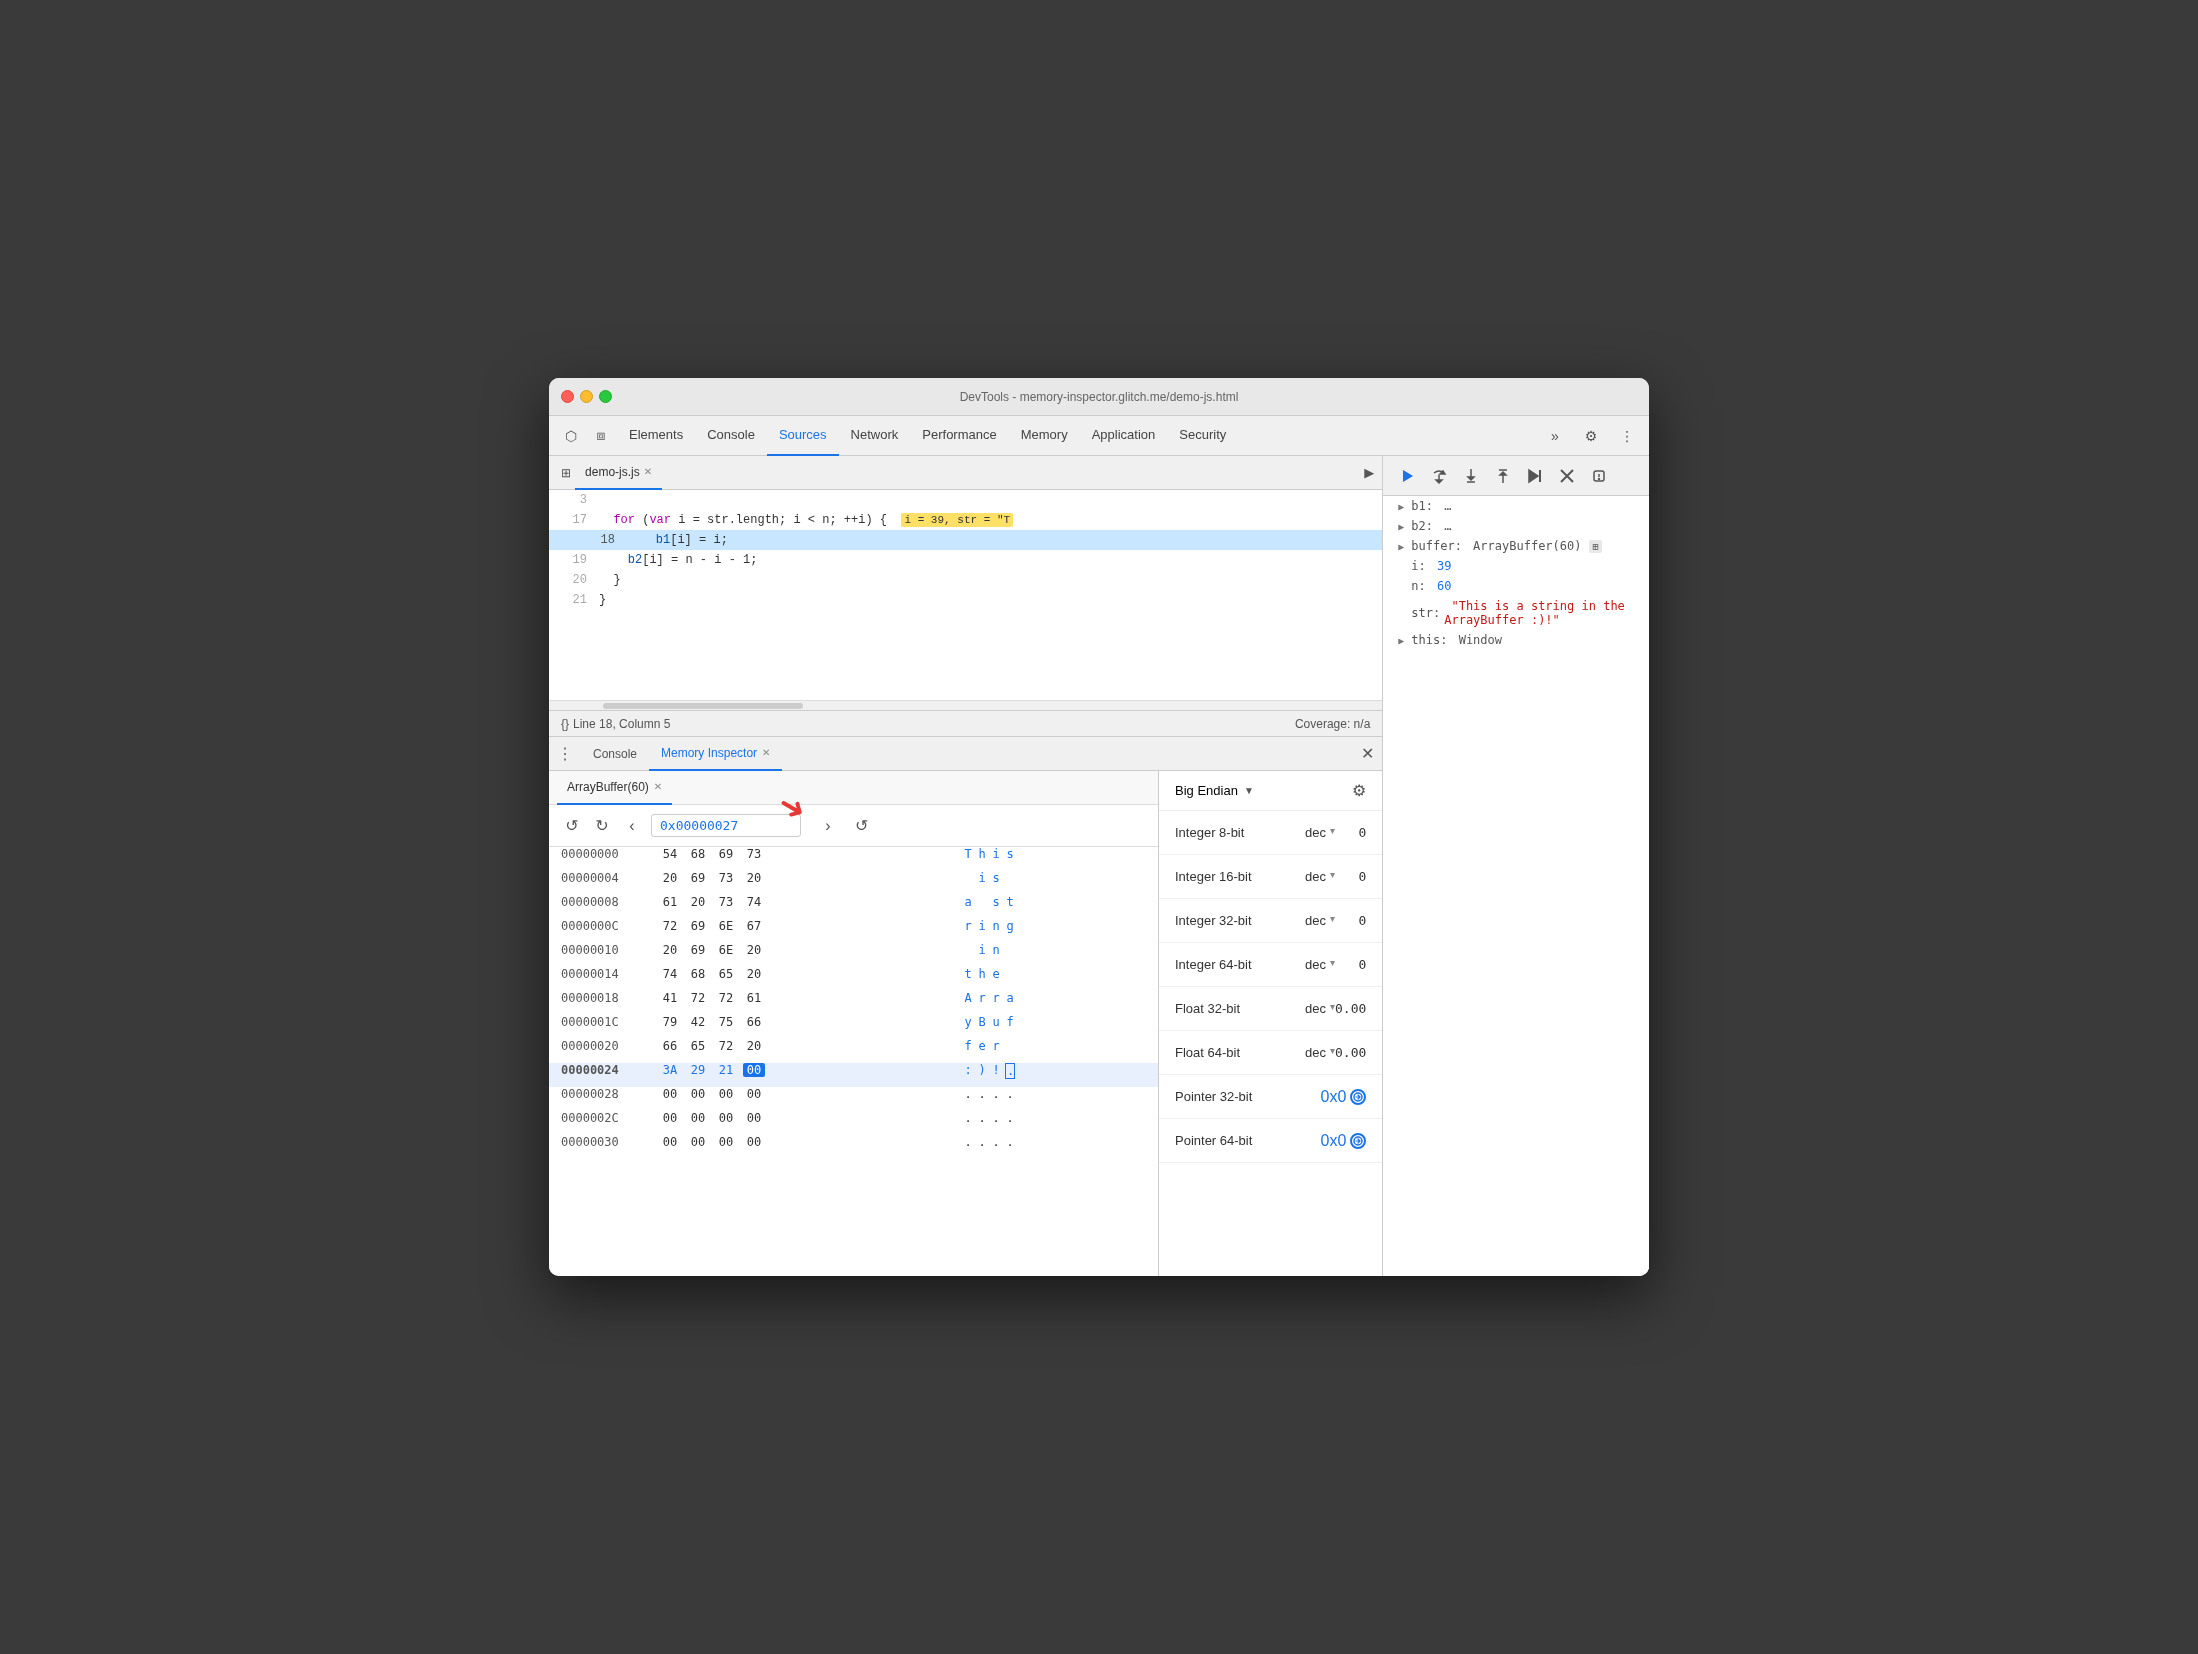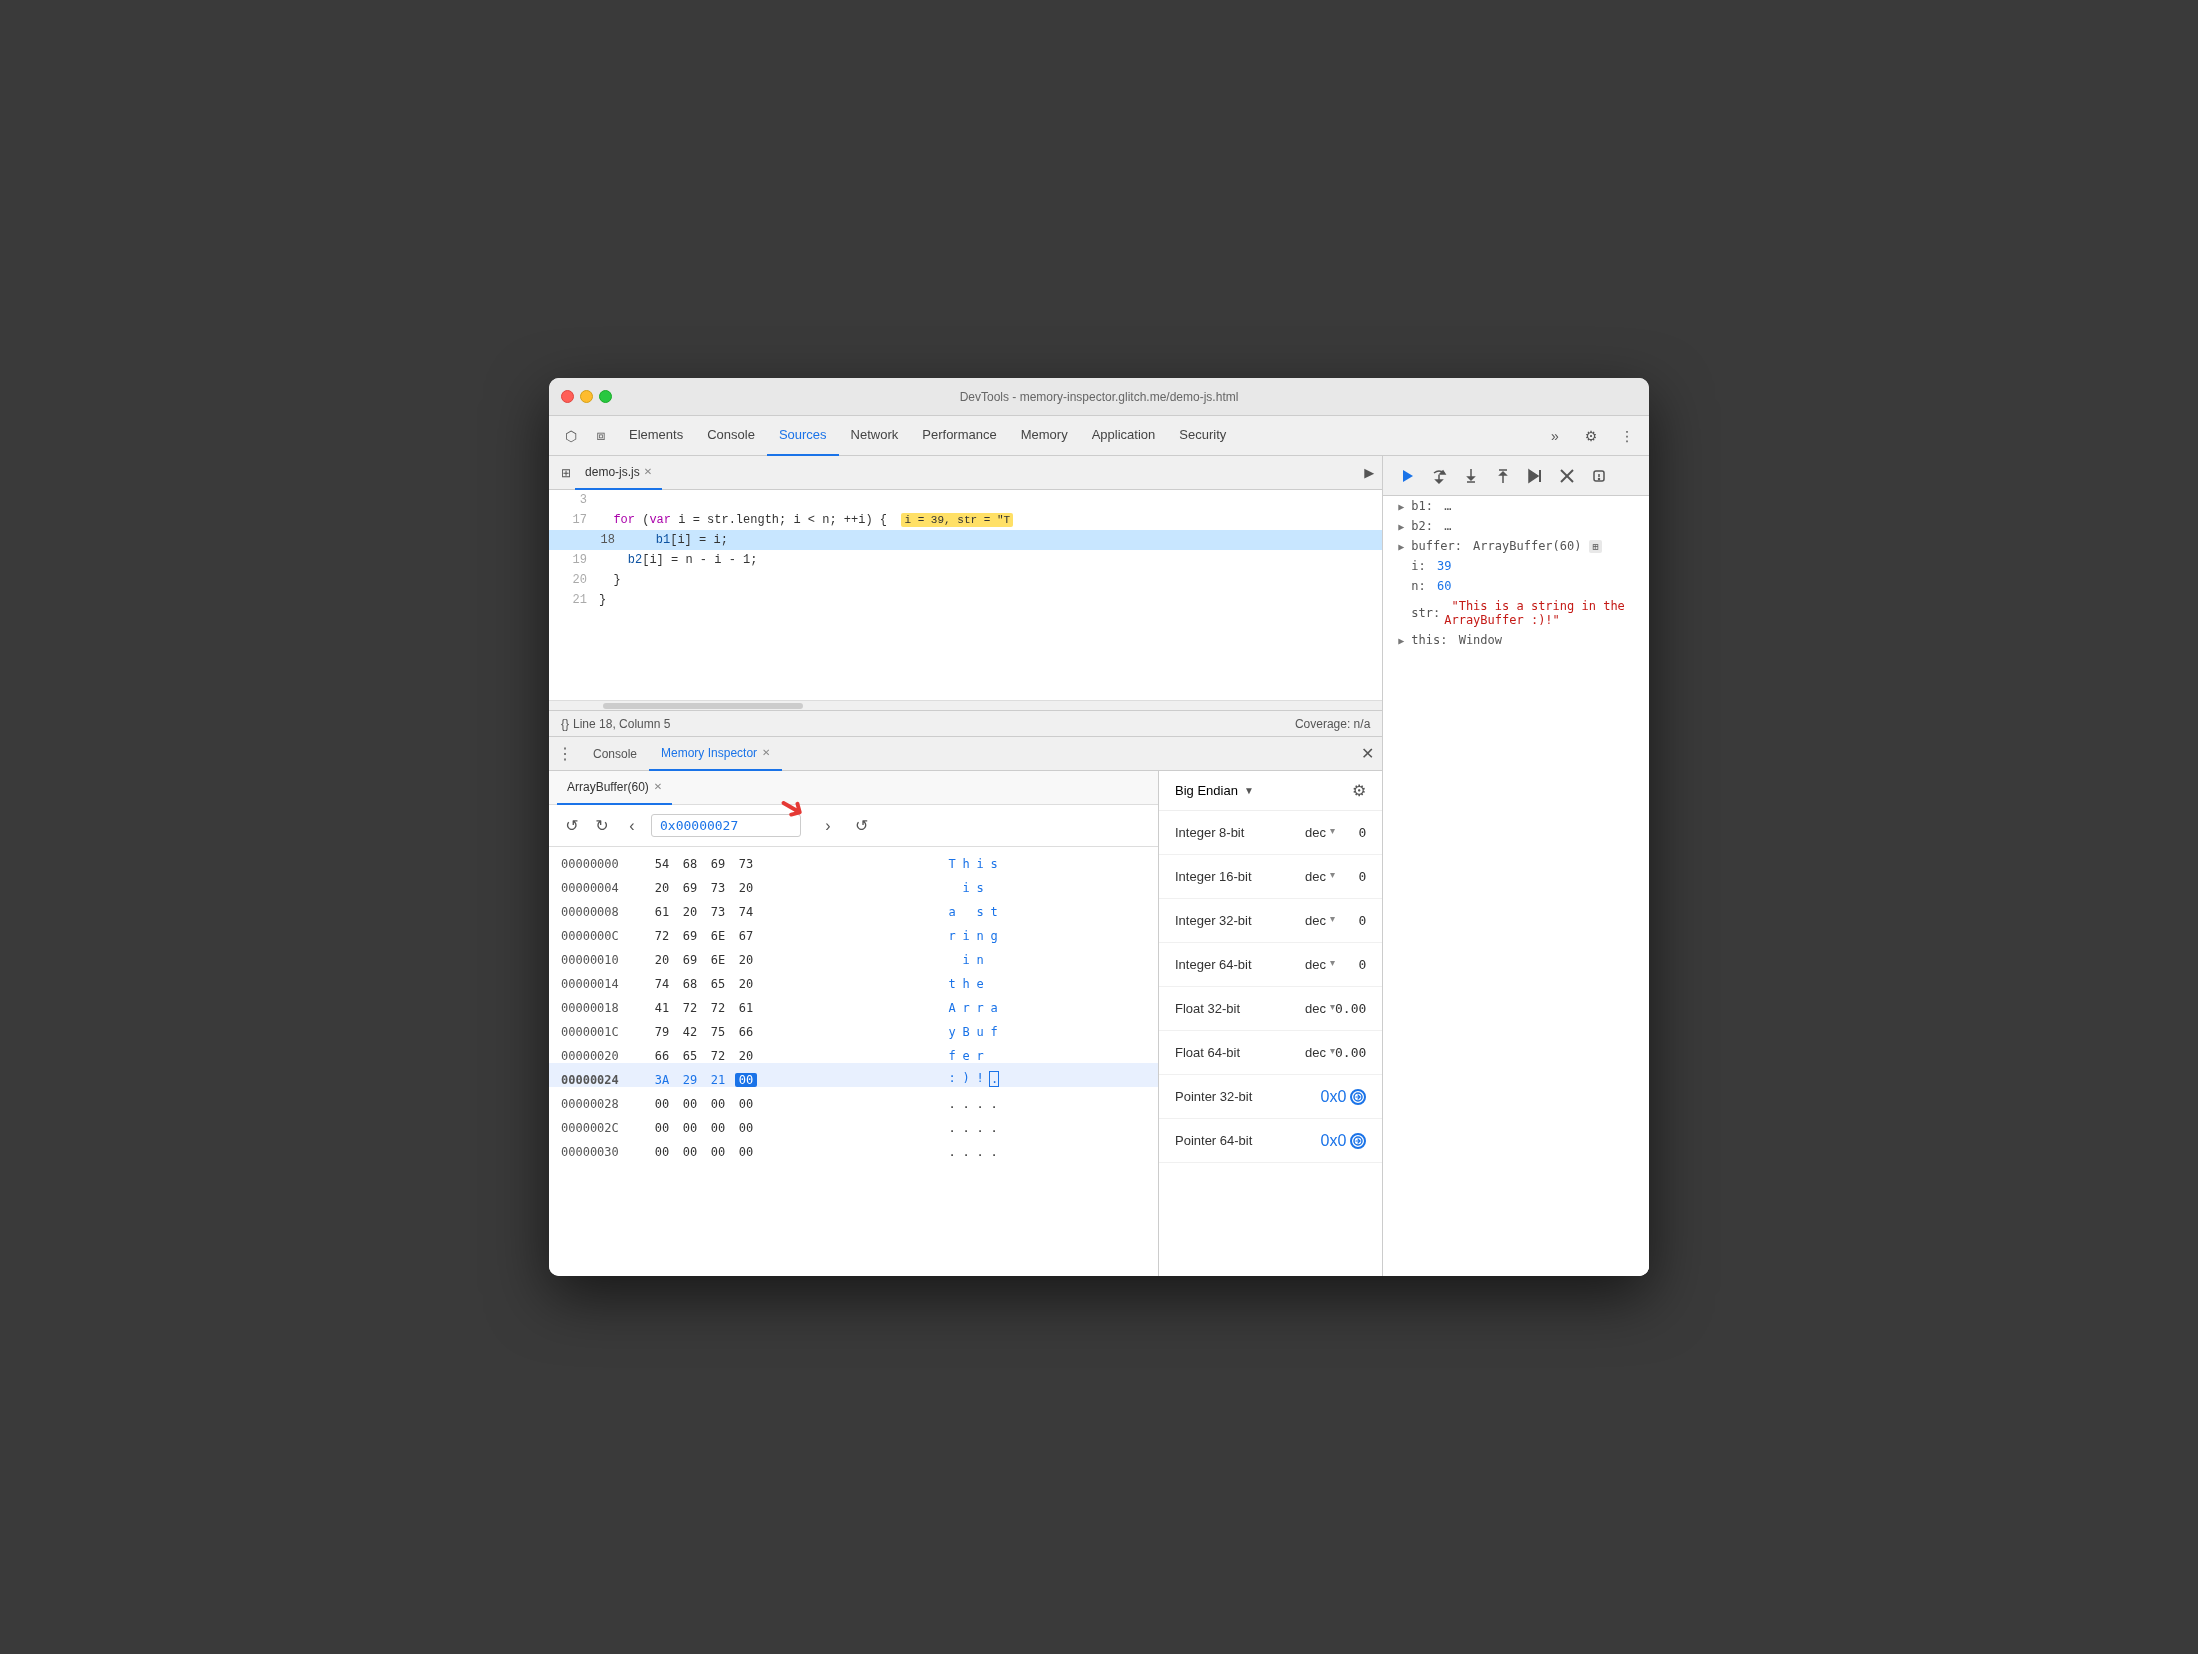--- a/index.html
+++ b/index.html
@@ -317,24 +317,24 @@
     
     .hex-table-area {
       flex: 1;
       overflow-y: auto;
       background: #fff;
       font-family: 'Menlo', 'Monaco', monospace;
       font-size: 12px;
     }
     .hex-row {
       display: flex;
-      align-items: flex-end;
+      align-items: flex-start;
       height: 24px;
       padding: 0 12px;
-      gap: 0;
+      gap: 8px;
     }
     .hex-row.selected { background: #e8f0fe; }
     .hex-addr {
       width: 90px;
       color: #555;
       font-weight: 400;
     }
     .hex-row.selected .hex-addr { font-weight: 700; }
     .hex-bytes {
       display: flex;

